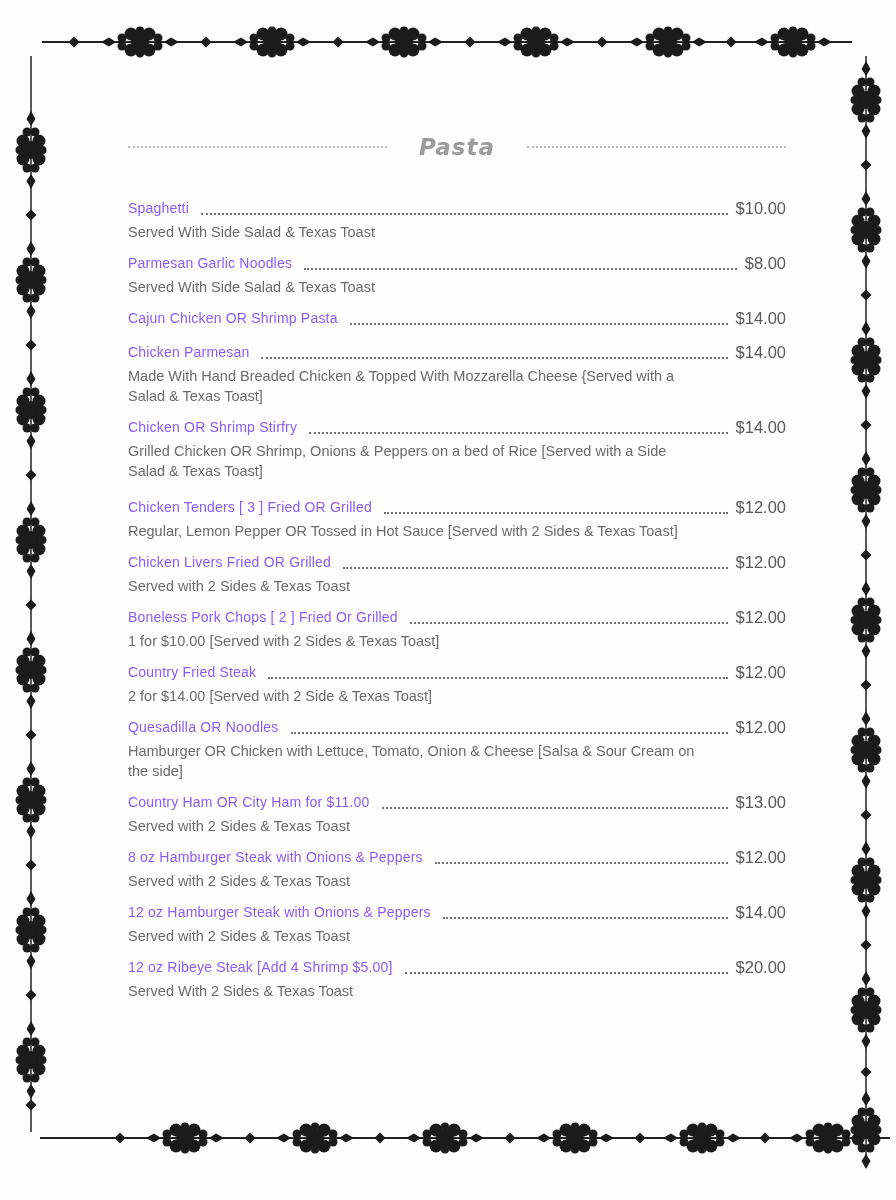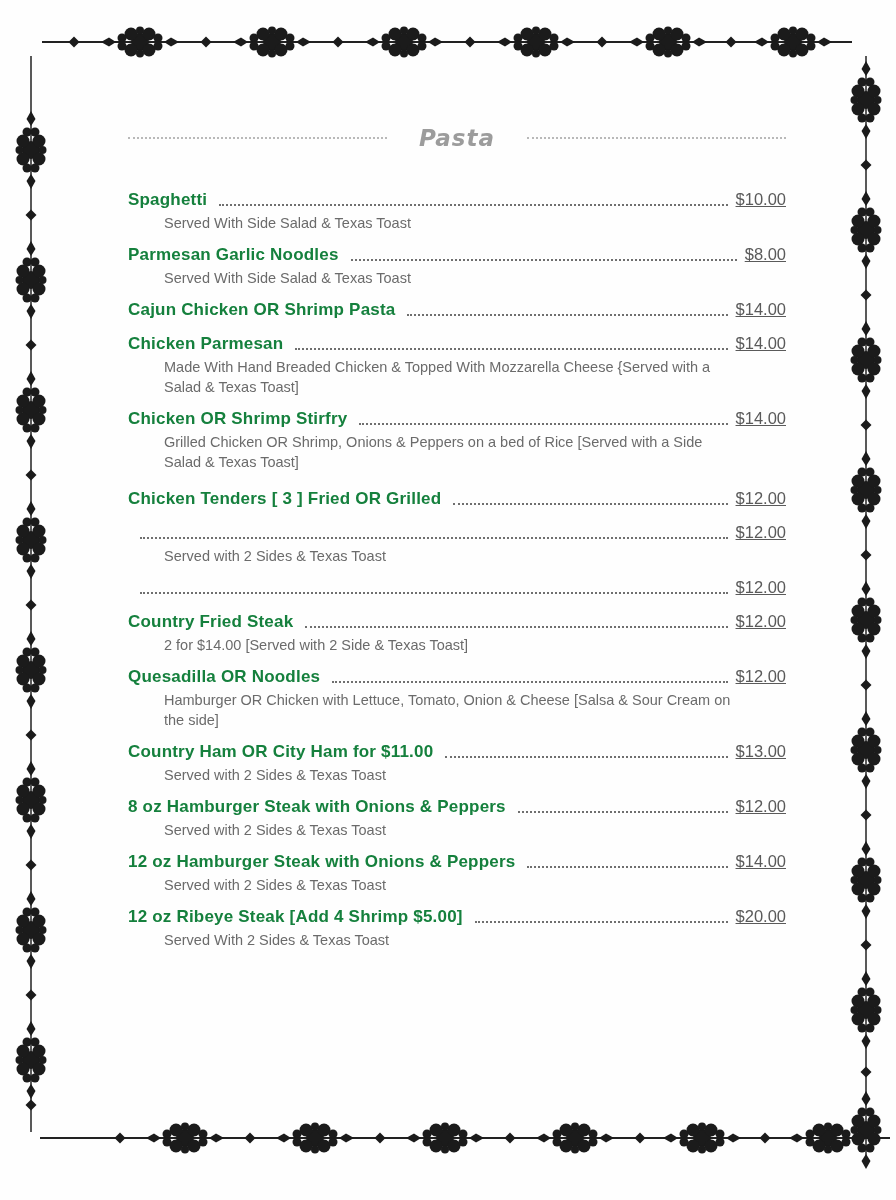--- a/index.html
+++ b/index.html
@@ -17,21 +17,21 @@
   }
   .border-svg { position: absolute; pointer-events: none; }
   .border-top    { left: 0; top: 10px; }
   .border-bottom { left: 0; top: 1108px; }
   .border-left   { left: 8px; top: 0; }
   .border-right  { left: 842px; top: 0; }
 
   .menu-content {
     position: absolute;
     left: 128px;
-    top: 106px;
+    top: 115px;
     width: 658px;
   }
 
   .menu-section { margin: 0; }
   .menu-section + .menu-section { margin-top: 14px; }
 
   .section-header {
     display: flex;
     align-items: center;
     margin-bottom: 17px;
@@ -53,46 +53,44 @@
   .flank-left  { margin-right: 26px; }
   .flank-right { margin-left: 26px; }
 
   .menu-item { margin-bottom: 9px; }
   .item-row {
     display: flex;
     align-items: flex-end;
     line-height: 25px;
   }
   .item-name {
-    font-size: 17px;
-    font-weight: 700;
-    color: #15803d;
+    font-size: 14px;
+    font-weight: 400;
+    color: #8b5cf6;
     letter-spacing: 0.2px;
     white-space: nowrap;
   }
   .leader {
     flex: 1;
     border-bottom: 2.5px dotted #6f6f6f;
     margin: 0 8px 6px 12px;
     min-width: 30px;
   }
   .item-price {
     font-size: 16.5px;
     font-weight: 400;
     color: #5a5a5a;
     white-space: nowrap;
-    text-decoration: underline;
   }
   .item-desc {
     font-size: 14.5px;
     color: #6b6b6b;
     line-height: 20px;
     max-width: 578px;
     margin-top: 1px;
-    margin-left: 36px;
   }
 </style>
 </head>
 <body>
 
 <div class="page">
 
   <svg width="0" height="0" style="position:absolute" aria-hidden="true">
     <defs>
       <g id="orn-cluster" fill="#1b1b1b">
@@ -242,35 +240,39 @@
     </section>
 
     <section class="menu-section">
       <div class="section-items">
     <div class="menu-item">
       <div class="item-row">
         <span class="item-name">Chicken Tenders [ 3 ] Fried OR Grilled</span>
         <span class="leader"></span>
         <span class="item-price">$12.00</span>
       </div>
-    </div>
-
-    <div class="menu-item">
-      <div class="item-row">
+      <div class="item-desc">Regular, Lemon Pepper OR Tossed in Hot Sauce [Served with 2 Sides &amp; Texas Toast]</div>
+    </div>
+
+    <div class="menu-item">
+      <div class="item-row">
+        <span class="item-name">Chicken Livers Fried OR Grilled</span>
         <span class="leader"></span>
         <span class="item-price">$12.00</span>
       </div>
       <div class="item-desc">Served with 2 Sides &amp; Texas Toast</div>
     </div>
 
     <div class="menu-item">
       <div class="item-row">
-        <span class="leader"></span>
-        <span class="item-price">$12.00</span>
-      </div>
+        <span class="item-name">Boneless Pork Chops [ 2 ] Fried Or Grilled</span>
+        <span class="leader"></span>
+        <span class="item-price">$12.00</span>
+      </div>
+      <div class="item-desc">1 for $10.00 [Served with 2 Sides &amp; Texas Toast]</div>
     </div>
 
     <div class="menu-item">
       <div class="item-row">
         <span class="item-name">Country Fried Steak</span>
         <span class="leader"></span>
         <span class="item-price">$12.00</span>
       </div>
       <div class="item-desc">2 for $14.00 [Served with 2 Side &amp; Texas Toast]</div>
     </div>

